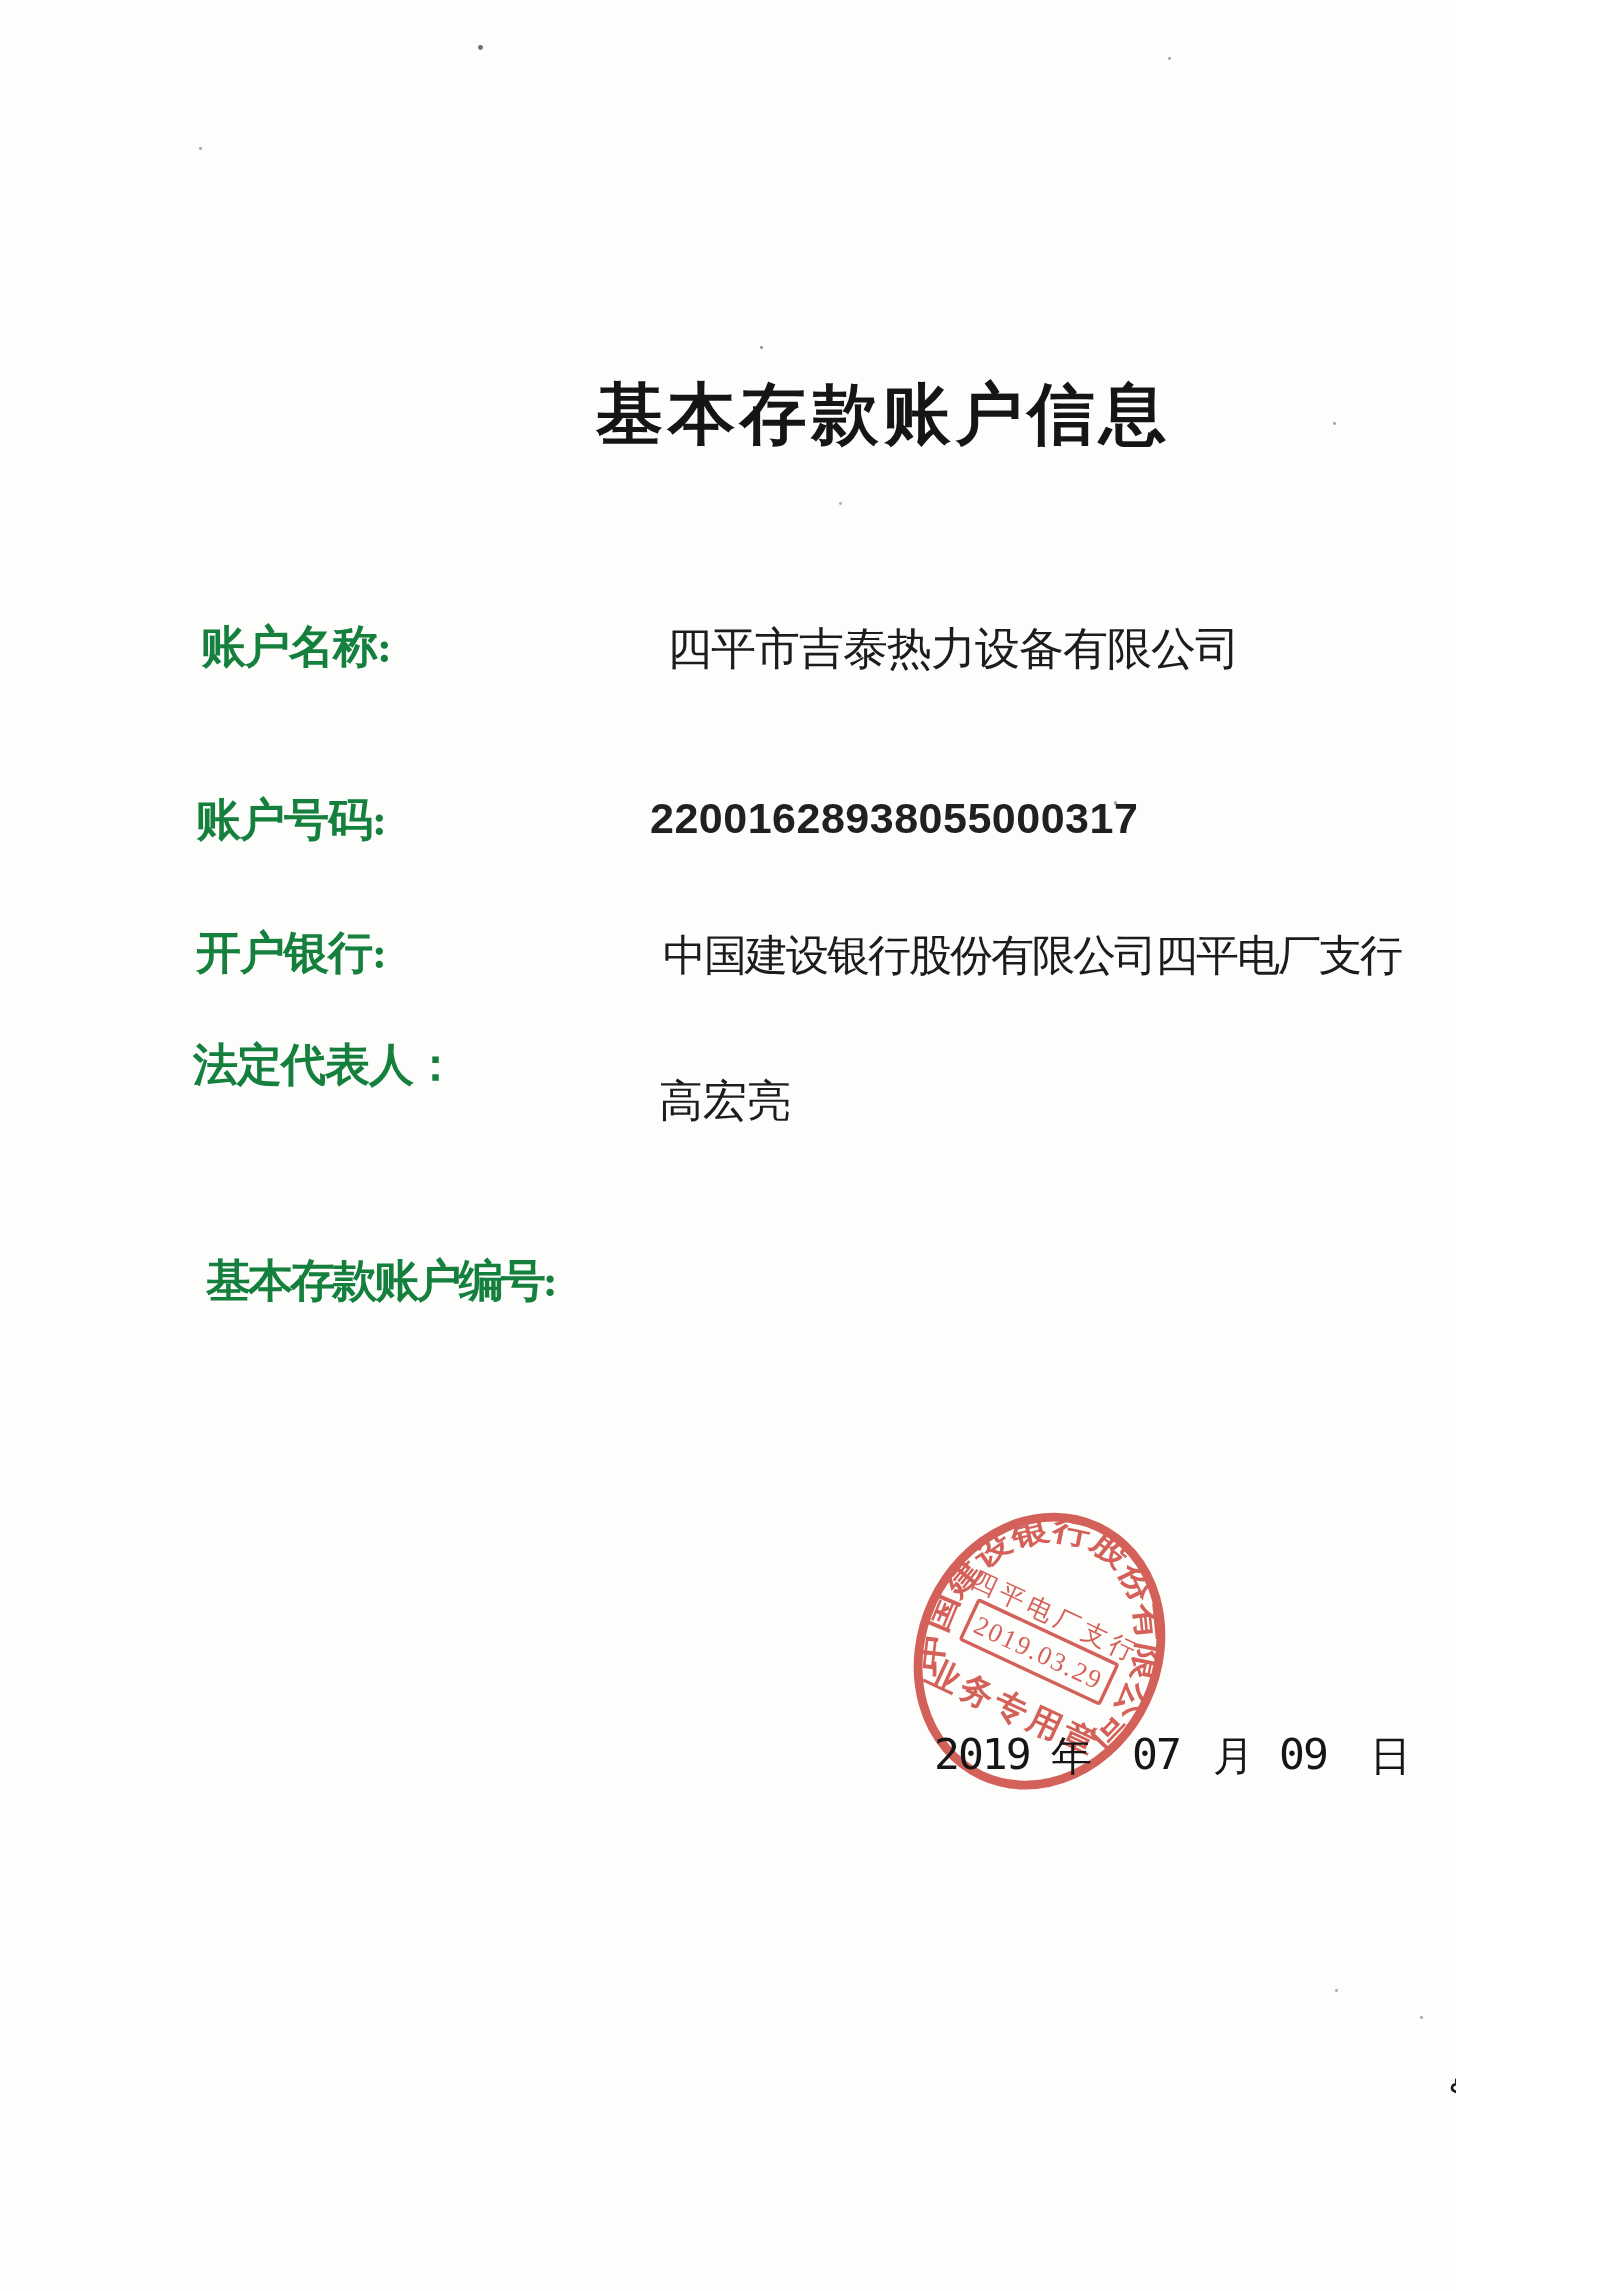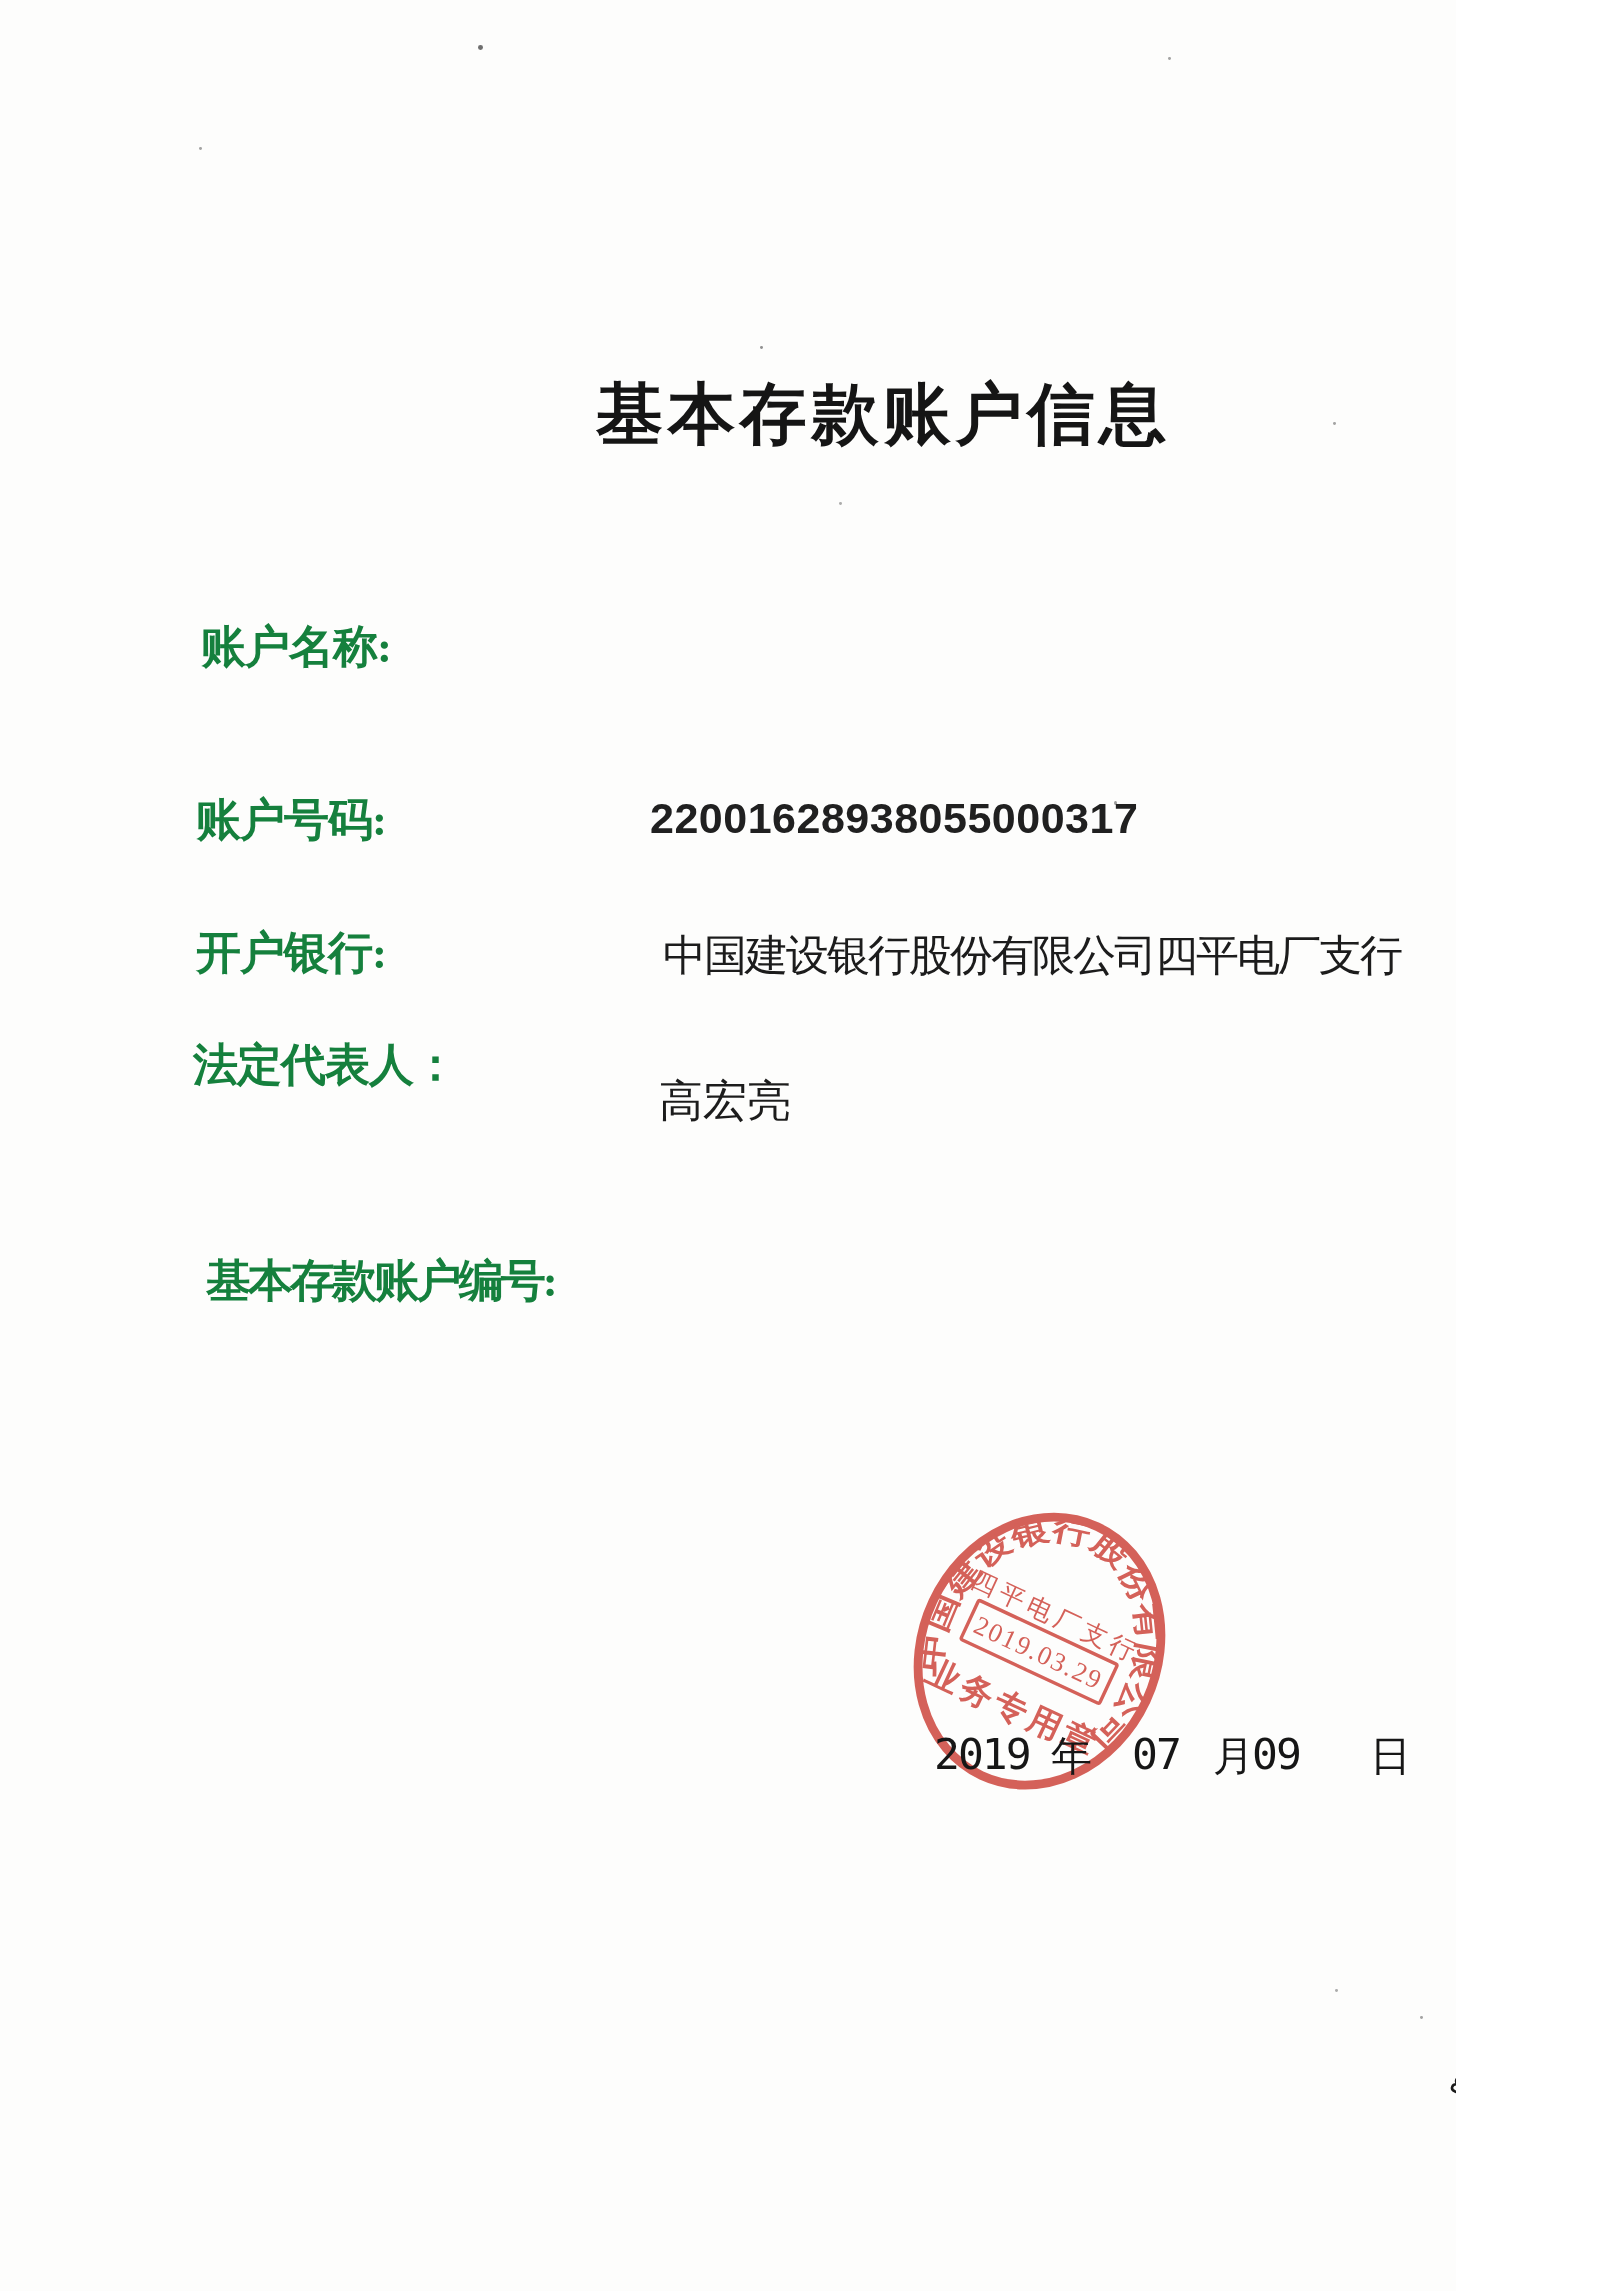--- a/index.html
+++ b/index.html
@@ -49,21 +49,21 @@
     z-index:5;
   }
   .date-num{
     font-family:"DejaVu Sans Mono","Liberation Mono",monospace;
     font-size:43px;letter-spacing:-2px;
   }
   .d-year{left:934px;}
   .d-yearunit{left:1051px;}
   .d-month{left:1132px;}
   .d-monthunit{left:1213px;}
-  .d-day{left:1252px;}
+  .d-day{left:1279px;}
   .d-dayunit{left:1370px;}
   .stamp{
     position:absolute;left:907px;top:1502px;
     width:265px;height:304px;
     z-index:3;opacity:0.87;
     filter:blur(0.4px);
     overflow:visible;
   }
   .stamp text{font-family:"Liberation Serif","DejaVu Serif",serif;}
   .ink-blot{position:absolute;left:1448px;top:2051px;z-index:4;}
@@ -74,20 +74,21 @@
   }
 </style>
 </head>
 <body>
 
 <div class="page">
 
   <div class="title">基本存款账户信息</div>
 
   <div class="lbl l1">账户名称:</div>
+  <div class="val v1">四平市吉泰热力设备有限公司</div>
 
   <div class="lbl l2">账户号码:</div>
   <div class="val v2 num">22001628938055000317</div>
 
   <div class="lbl l3">开户银行:</div>
   <div class="val v3">中国建设银行股份有限公司四平电厂支行</div>
 
   <div class="lbl l4a">法定代表人：</div>
   <div class="val v4">高宏亮</div>
 

